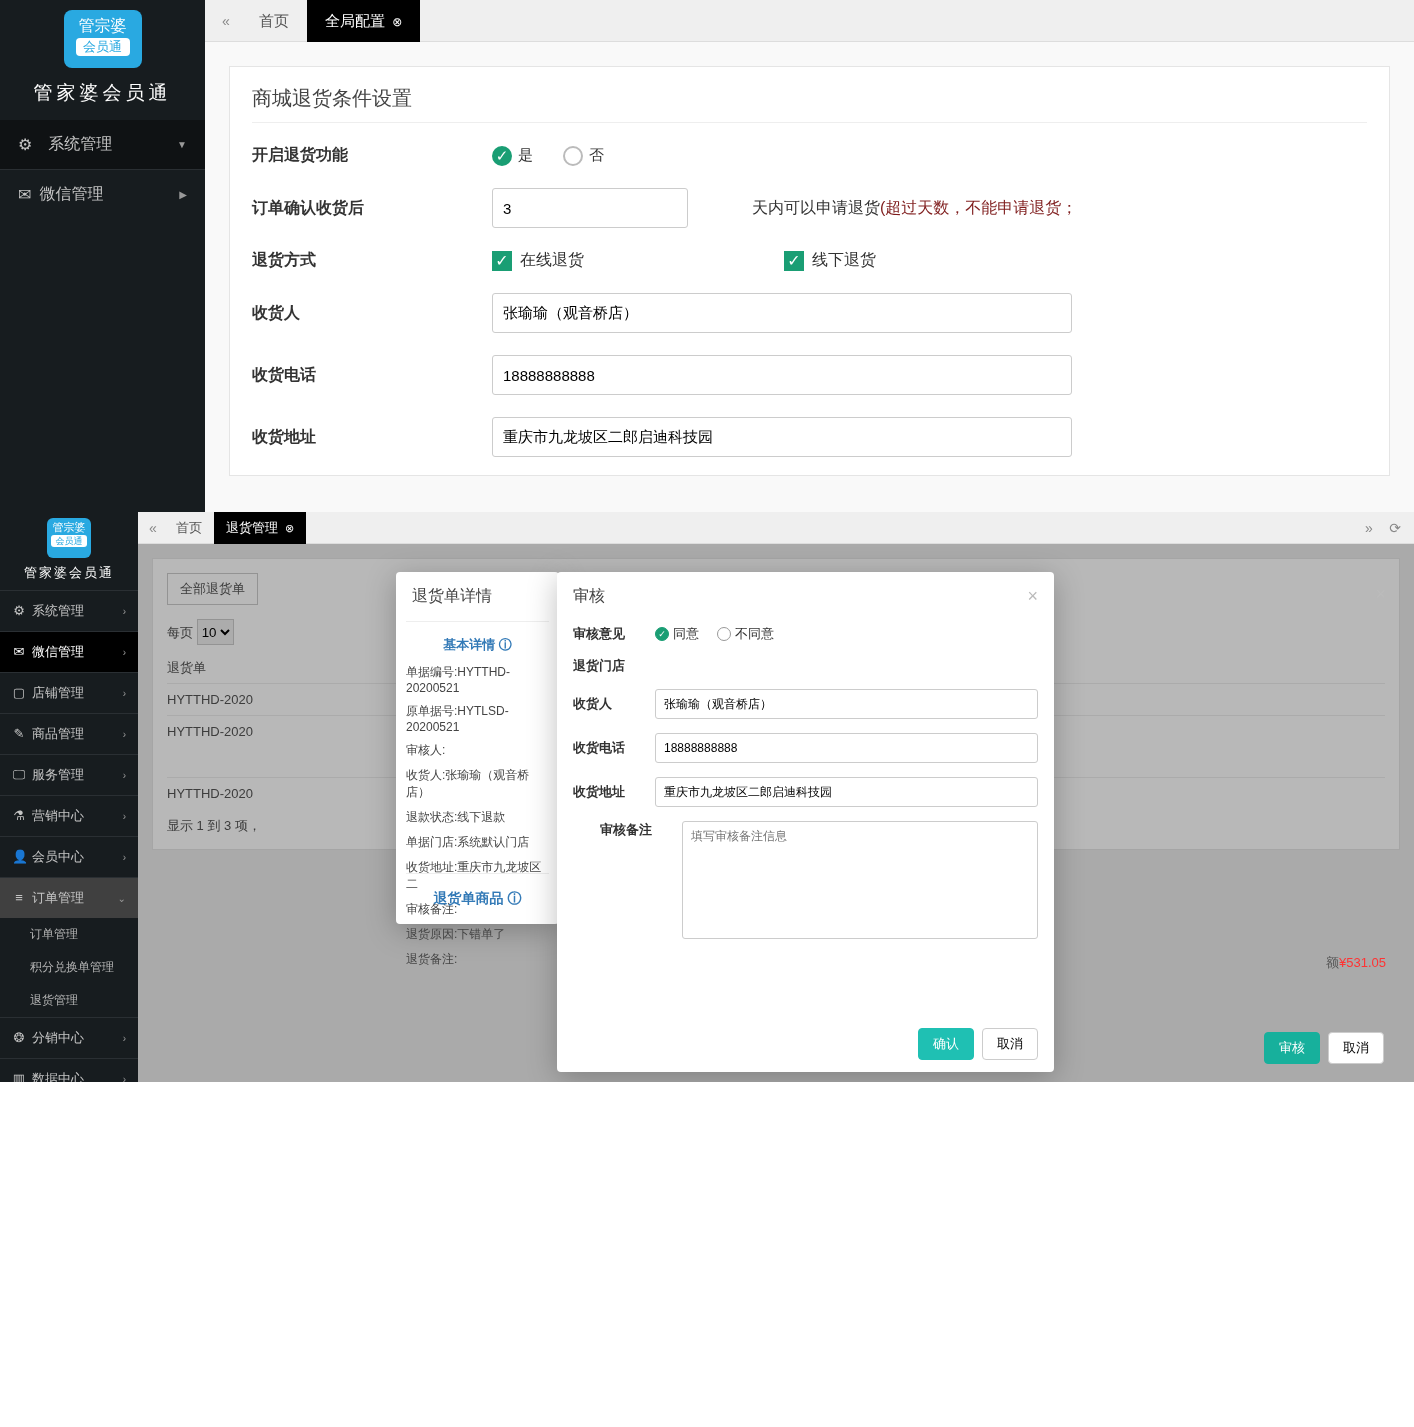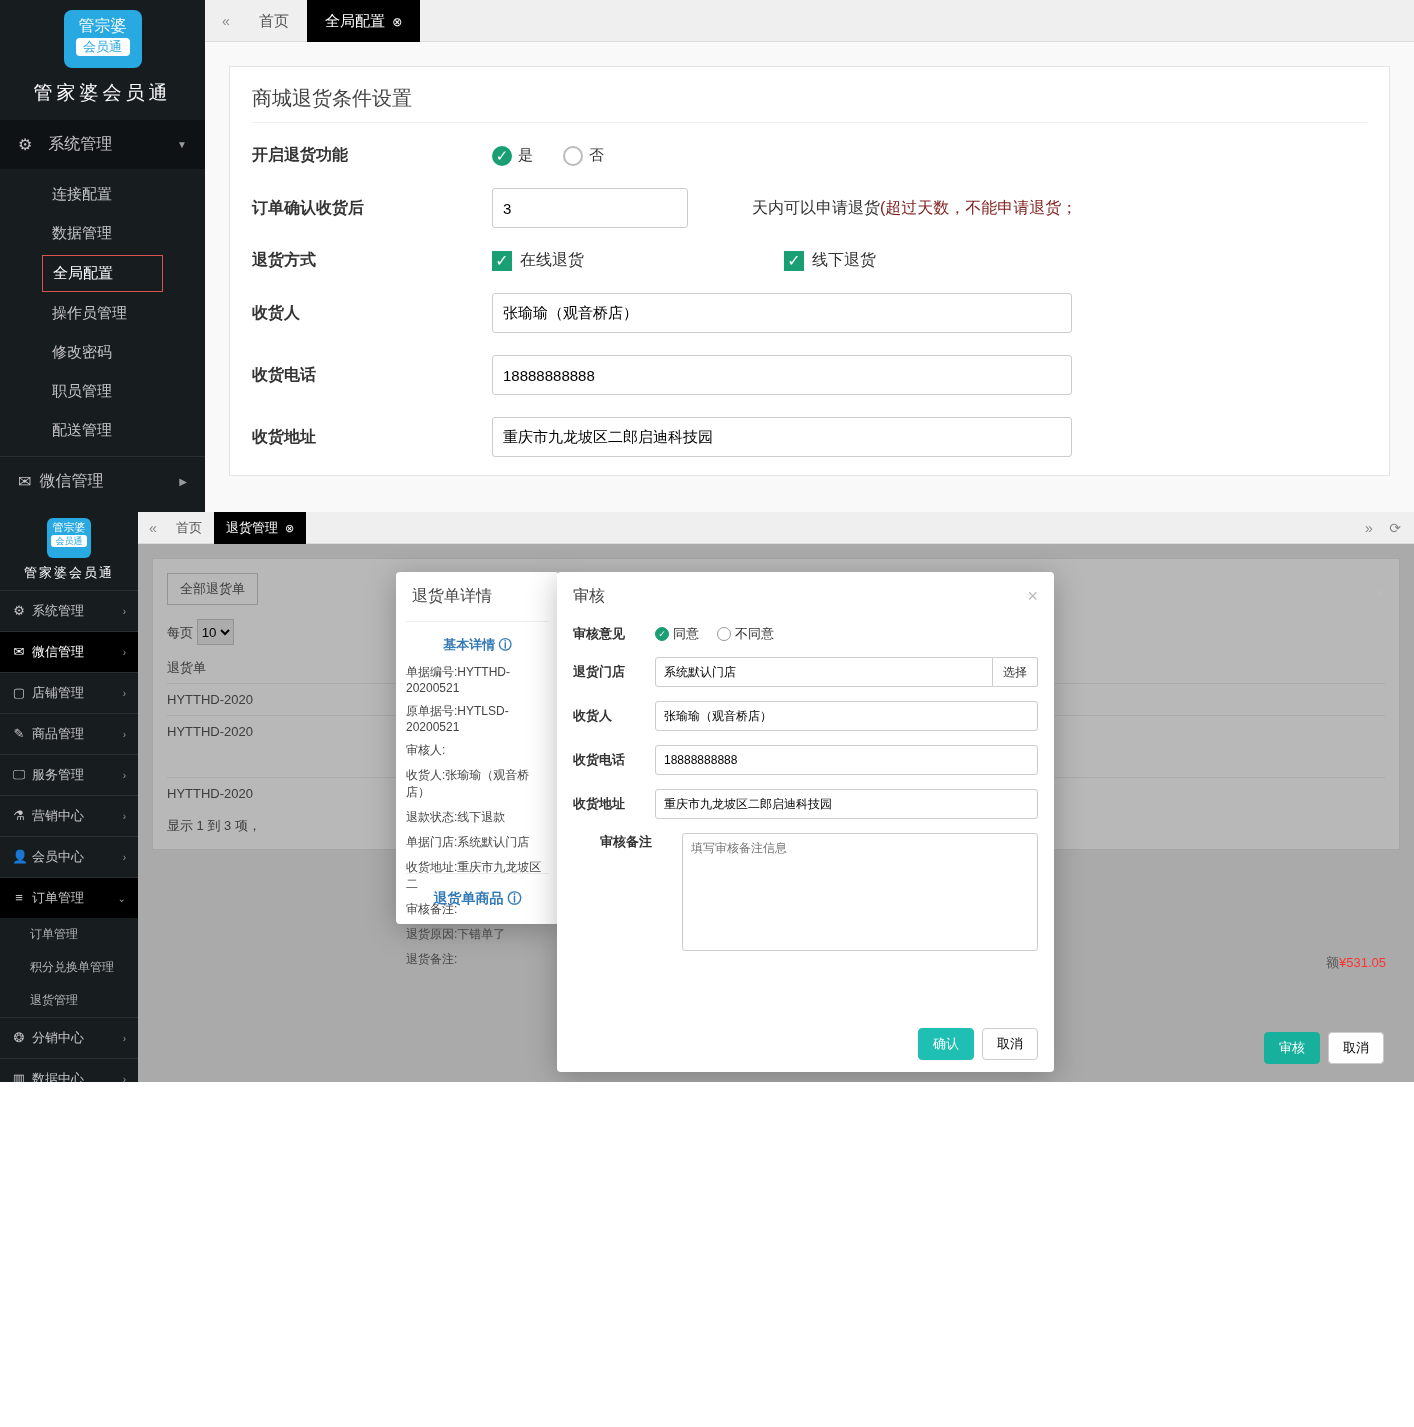--- a/index.html
+++ b/index.html
@@ -47,21 +47,21 @@
 
 .sec2 { display:flex; width:100%; height:570px; background:#ececec; position:relative; overflow:hidden;}
 .sidebar2 { width:138px; background:#171c1f; color:#c4c4c4; flex-shrink:0; font-size:13px;}
 .logo2-wrap { text-align:center; padding:6px 0 2px;}
 .logo2-box { display:inline-block; background:#29a9e1; color:#fff; border-radius:6px; width:44px; height:40px; font-size:11px; line-height:12px;}
 .logo2-box .l1 { display:block; padding-top:3px; font-size:11px;}
 .logo2-box .l2 { display:block; background:#fff; color:#29a9e1; font-size:9px; border-radius:3px; margin:2px 4px 0; padding:0;}
 .app-title2 { color:#fff; font-size:13px; letter-spacing:2px; text-align:center; padding:4px 0 8px;}
 .nav2-item { padding:11px 12px; cursor:pointer; display:flex; align-items:center; justify-content:space-between; border-top:1px solid #2a2f33; font-size:13px;}
 .nav2-item.active { background:#000; color:#fff;}
-.nav2-item.expanded { background:#000000;}
+.nav2-item.expanded { background:#404040;}
 .nav2-sub .sub2 { padding:8px 0 8px 30px; font-size:12px; cursor:pointer; color:#b4b4b4;}
 .nav2-item .icon2 { width:14px; display:inline-block; margin-right:6px; text-align:center;}
 
 .main2 { flex:1; position:relative; }
 .tabs2 { background:#efefef; height:32px; display:flex; align-items:center; padding-left:4px; border-bottom:1px solid #ddd;}
 .tab-btn2 { width:22px; height:22px; display:flex; align-items:center; justify-content:center; color:#888; cursor:pointer;}
 .tab2 { padding:0 12px; height:32px; line-height:32px; font-size:13px; color:#555; cursor:pointer;}
 .tab2.active { background:#000; color:#fff;}
 .tab2 .close { margin-left:4px; font-size:11px;}
 .tab-right { margin-left:auto; display:flex; gap:4px; padding-right:8px;}
@@ -121,29 +121,20 @@
       <div class="logo1-box"><span class="l1">管宗婆</span><span class="l2">会员通</span></div>
     </div>
     <div class="app-title1">管家婆会员通</div>
     <div class="nav1-item first">
       <span style="display:flex;align-items:center;gap:8px;">
             <span class="gear">⚙</span>
             <span>系统管理</span>
           </span>
       <span class="chev">▼</span>
     </div>
-    <div class="nav1-sub">
-      <div class="sub">连接配置</div>
-      <div class="sub">数据管理</div>
-      <div class="sub active">全局配置</div>
-      <div class="sub">操作员管理</div>
-      <div class="sub">修改密码</div>
-      <div class="sub">职员管理</div>
-      <div class="sub">配送管理</div>
-    </div>
     <div class="nav1-item wechat">
       <span style="display:flex;align-items:center;gap:8px;">
             <span>✉</span>
             <span>微信管理</span>
           </span>
       <span class="chev">▶</span>
     </div>
   </div>
   <div class="main1">
     <div class="tabs1">
@@ -327,26 +318,20 @@
                     <span>同意</span>
                   </label>
               <label class="radio2">
                     <span class="c"></span>
                     <span>不同意</span>
                   </label>
             </div>
           </div>
           <div class="m2-row">
             <div class="m2-label">退货门店</div>
-            <div class="m2-ctrl">
-              <div class="input2-group">
-                <input class="input2" value="系统默认门店" style="">
-                <span class="addon">选择</span>
-              </div>
-            </div>
           </div>
           <div class="m2-row">
             <div class="m2-label">收货人</div>
             <div class="m2-ctrl">
                   <input class="input2" value="张瑜瑜（观音桥店）" style="">
                 </div>
           </div>
           <div class="m2-row">
             <div class="m2-label">收货电话</div>
             <div class="m2-ctrl">

